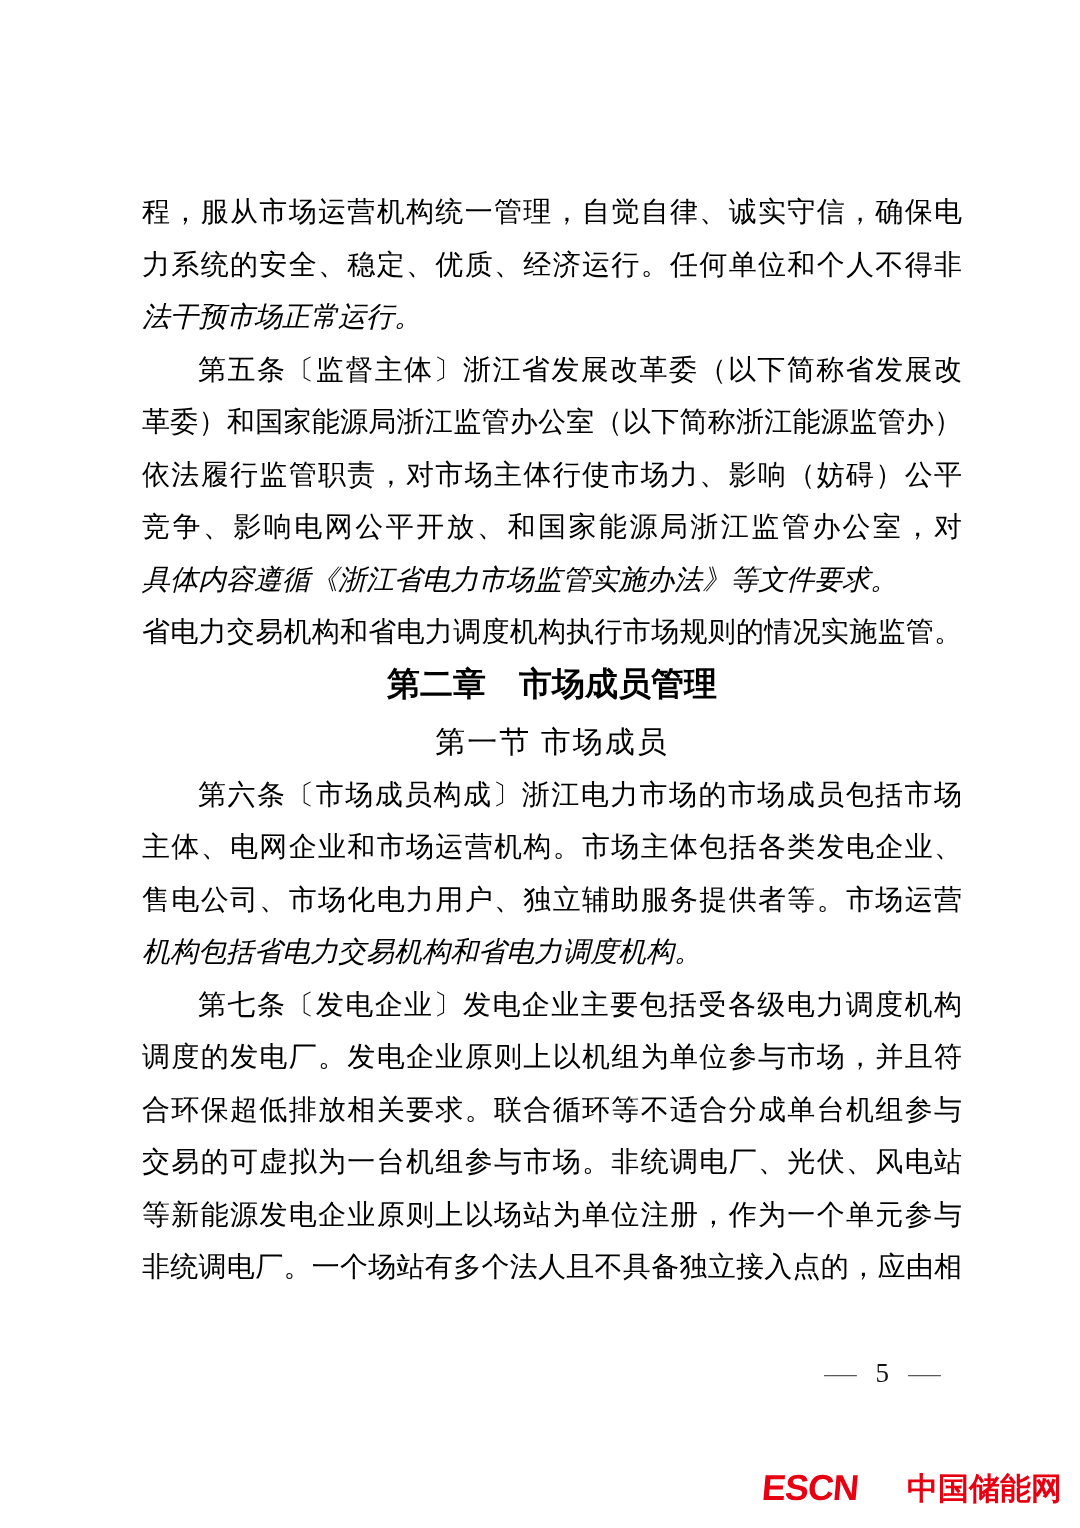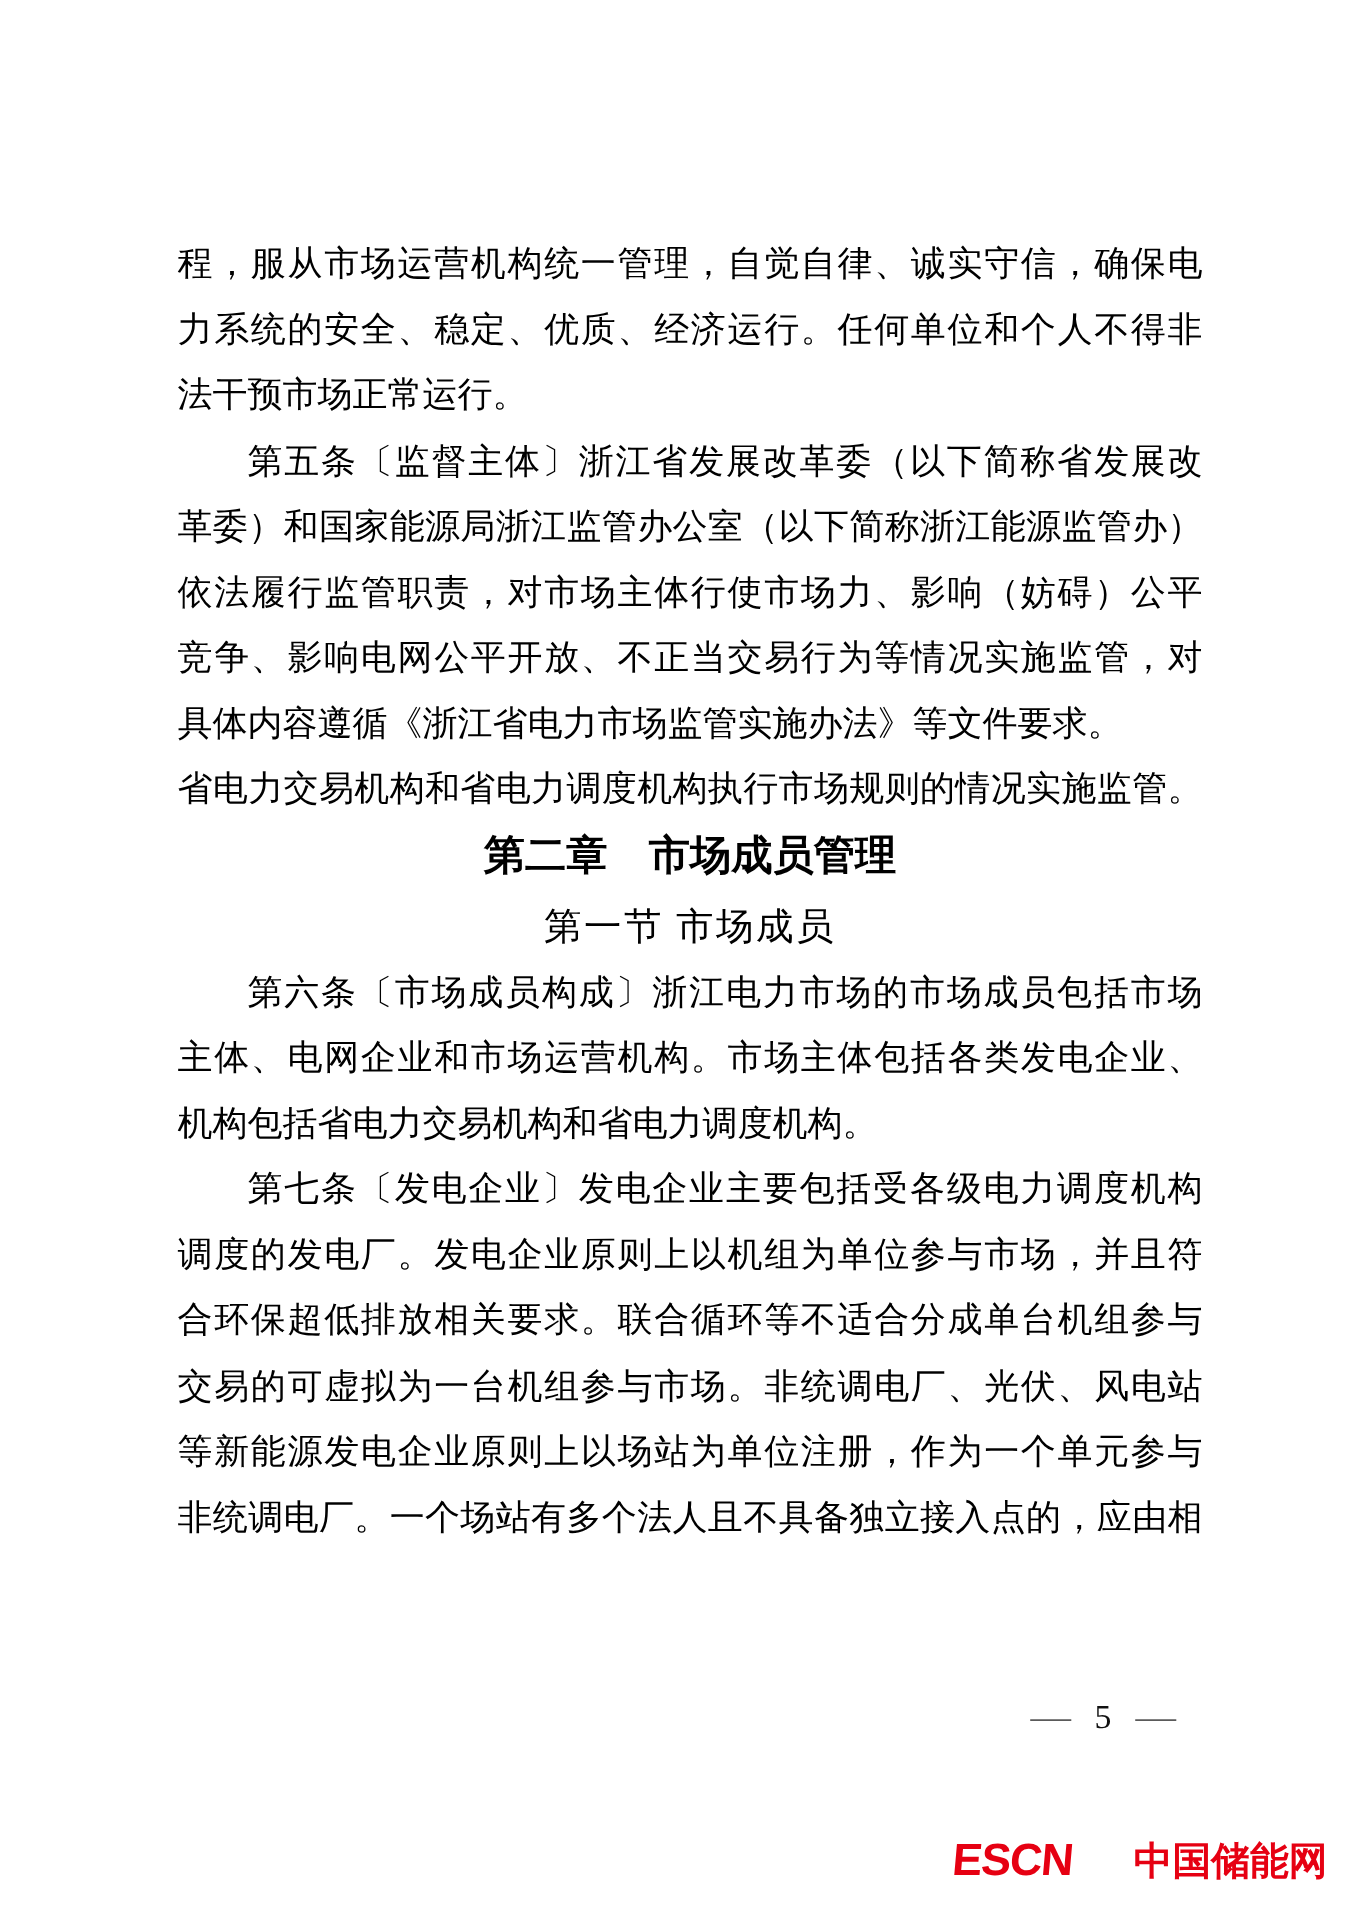--- a/index.html
+++ b/index.html
@@ -24,20 +24,21 @@
     height:52.5px;
     text-align:justify;
     text-align-last:justify;
     text-justify:inter-character;
     white-space:nowrap;
     overflow:hidden;
   }
   .line.short {
     text-align:center;
     text-align-last:left;
+    font-style:italic;
   }
   .line.indent { text-indent:2em; }
 
   .chapter-heading {
     height:55px;
     line-height:55px;
     text-align:center;
     text-align-last:center;
     font-family:Liberation Mono, monospace;
     font-weight:bold;
@@ -99,32 +100,33 @@
     <div>
       <div class="line">程，服从市场运营机构统一管理，自觉自律、诚实守信，确保电</div>
       <div class="line">力系统的安全、稳定、优质、经济运行。任何单位和个人不得非</div>
       <div class="line short">法干预市场正常运行。</div>
     </div>
 
     <div>
       <div class="line indent">第五条〔监督主体〕浙江省发展改革委（以下简称省发展改</div>
       <div class="line">革委）和国家能源局浙江监管办公室（以下简称浙江能源监管办）</div>
       <div class="line">依法履行监管职责，对市场主体行使市场力、影响（妨碍）公平</div>
-      <div class="line">竞争、影响电网公平开放、不正当交易行为等情况实施监管，对</div>
+      <div class="line">竞争、影响电网公平开放、和国家能源局浙江监管办公室，对</div>
       <div class="line short">具体内容遵循《浙江省电力市场监管实施办法》等文件要求。</div>
       <div class="line">省电力交易机构和省电力调度机构执行市场规则的情况实施监管。</div>
     </div>
 
     <div class="chapter-heading">第二章　市场成员管理</div>
 
     <div class="section-heading">第一节 市场成员</div>
 
     <div>
       <div class="line indent">第六条〔市场成员构成〕浙江电力市场的市场成员包括市场</div>
       <div class="line">主体、电网企业和市场运营机构。市场主体包括各类发电企业、</div>
+      <div class="line">售电公司、市场化电力用户、独立辅助服务提供者等。市场运营</div>
       <div class="line short">机构包括省电力交易机构和省电力调度机构。</div>
     </div>
 
     <div>
       <div class="line indent">第七条〔发电企业〕发电企业主要包括受各级电力调度机构</div>
       <div class="line">调度的发电厂。发电企业原则上以机组为单位参与市场，并且符</div>
       <div class="line">合环保超低排放相关要求。联合循环等不适合分成单台机组参与</div>
       <div class="line">交易的可虚拟为一台机组参与市场。非统调电厂、光伏、风电站</div>
       <div class="line">等新能源发电企业原则上以场站为单位注册，作为一个单元参与</div>
       <div class="line">非统调电厂。一个场站有多个法人且不具备独立接入点的，应由相</div>

